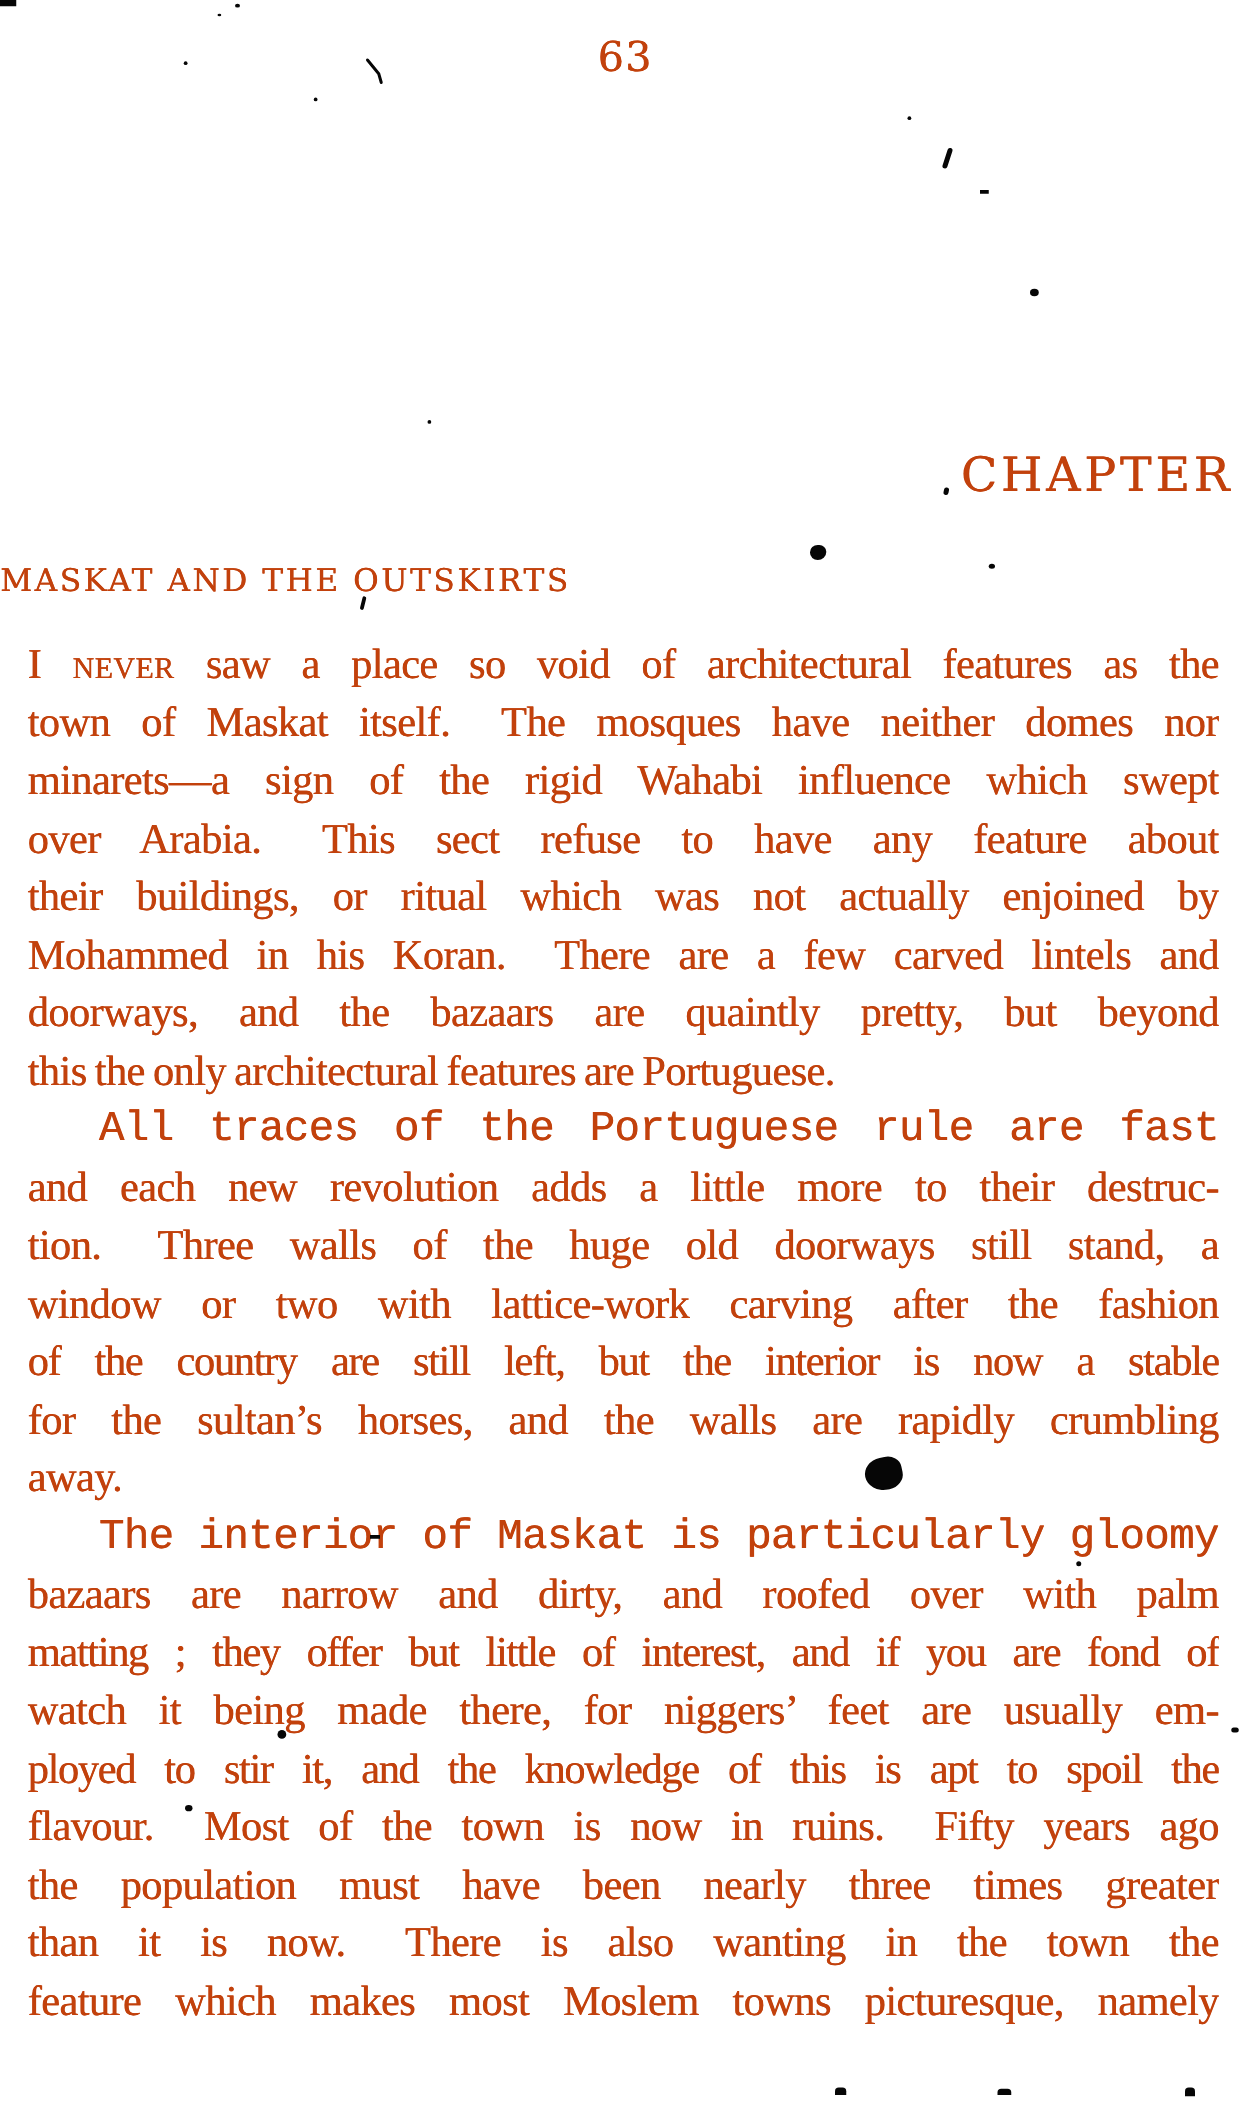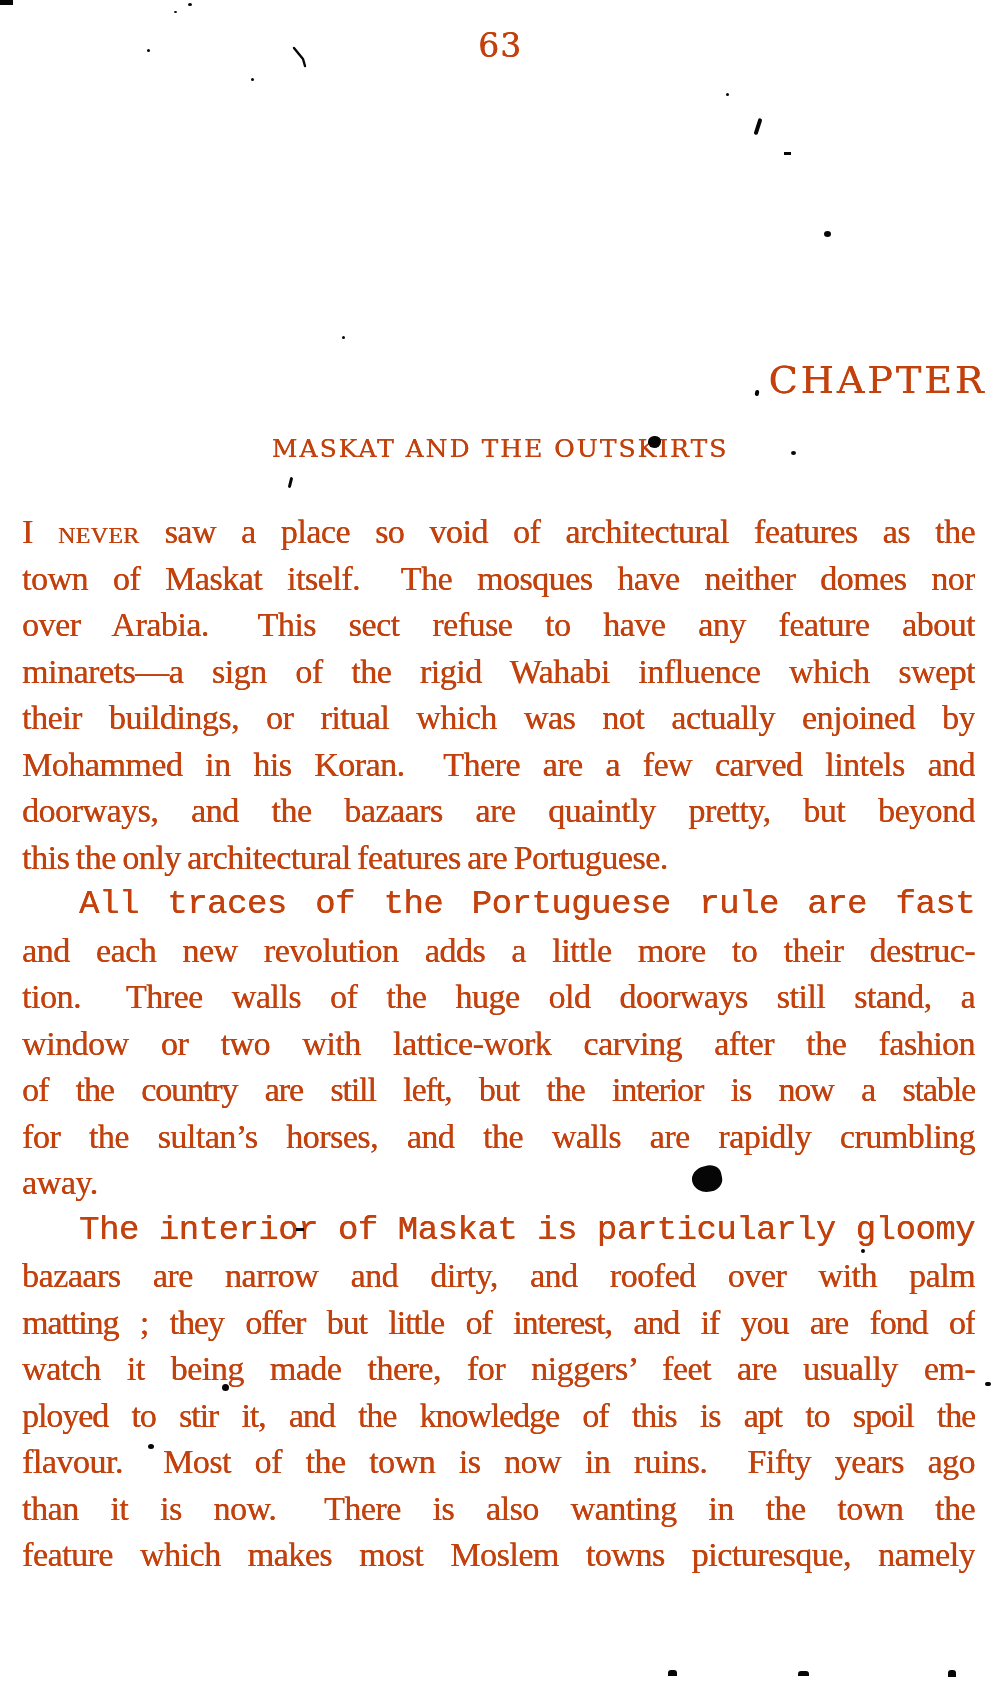--- a/index.html
+++ b/index.html
@@ -29,23 +29,22 @@
     text-align: right;
     font-family: "DejaVu Serif", serif;
     font-weight: normal;
     font-size: 38px;
     letter-spacing: 3px;
     text-shadow: 0.4px 0 0 currentColor;
     padding-left: 20px;
   }
   .chapter-subtitle {
     position: absolute;
-    top: 434px; left: 0; width: 1000px;
+    top: 450px; left: 0; width: 1000px;
     margin: 0;
-    text-align: center;
     font-family: "DejaVu Serif", serif;
     font-weight: normal;
     font-size: 25px;
     letter-spacing: 2px;
     text-shadow: 0.3px 0 0 currentColor;
   }
   .body-text {
     position: absolute;
     top: 509px; left: 22px; width: 953px;
     font-size: 34px;
@@ -88,22 +87,22 @@
   <div class="page-number">63</div>
 
   <h1 class="chapter-heading">CHAPTER V</h1>
   <h2 class="chapter-subtitle">MASKAT AND THE OUTSKIRTS</h2>
 
   <div class="body-text">
 
     <div>
       <div class="ln"><span>I </span><span class="sc">never</span><span> saw a place so void of architectural features as the</span></div>
       <div class="ln">town of Maskat itself.  The mosques have neither domes nor</div>
+      <div class="ln">minarets—a sign of the rigid Wahabi influence which swept</div>
       <div class="ln">over Arabia.  This sect refuse to have any feature about</div>
-      <div class="ln">minarets—a sign of the rigid Wahabi influence which swept</div>
       <div class="ln">their buildings, or ritual which was not actually enjoined by</div>
       <div class="ln">Mohammed in his Koran.  There are a few carved lintels and</div>
       <div class="ln">doorways, and the bazaars are quaintly pretty, but beyond</div>
       <div class="ln noj">this the only architectural features are Portuguese.</div>
     </div>
 
     <div>
       <div class="ln ind">All traces of the Portuguese rule are fast disappearing,</div>
       <div class="ln">and each new revolution adds a little more to their destruc-</div>
       <div class="ln">tion.  Three walls of the huge old doorways still stand, a</div>
@@ -113,20 +112,21 @@
       <div class="ln noj">away.</div>
     </div>
 
     <div>
       <div class="ln ind">The interior of Maskat is particularly gloomy : the</div>
       <div class="ln">bazaars are narrow and dirty, and roofed over with palm</div>
       <div class="ln t">matting ; they offer but little of interest, and if you are fond of</div>
       <div class="ln">watch it being made there, for niggers’ feet are usually em-</div>
       <div class="ln t">ployed to stir it, and the knowledge of this is apt to spoil the</div>
       <div class="ln">flavour.  Most of the town is now in ruins.  Fifty years ago</div>
+      <div class="ln">the population must have been nearly three times greater</div>
       <div class="ln">than it is now.  There is also wanting in the town the</div>
       <div class="ln">feature which makes most Moslem towns picturesque, namely</div>
     </div>
   </div>
 
   <div class="art corner-strip"></div>
   <svg class="checkmark" width="20" height="22" viewBox="0 0 20 22">
     <path d="M2,2 L11,13 L13,20" stroke="#060606" stroke-width="2.4" fill="none" stroke-linecap="round"></path>
   </svg>
   <div class="art slash-top"></div>

